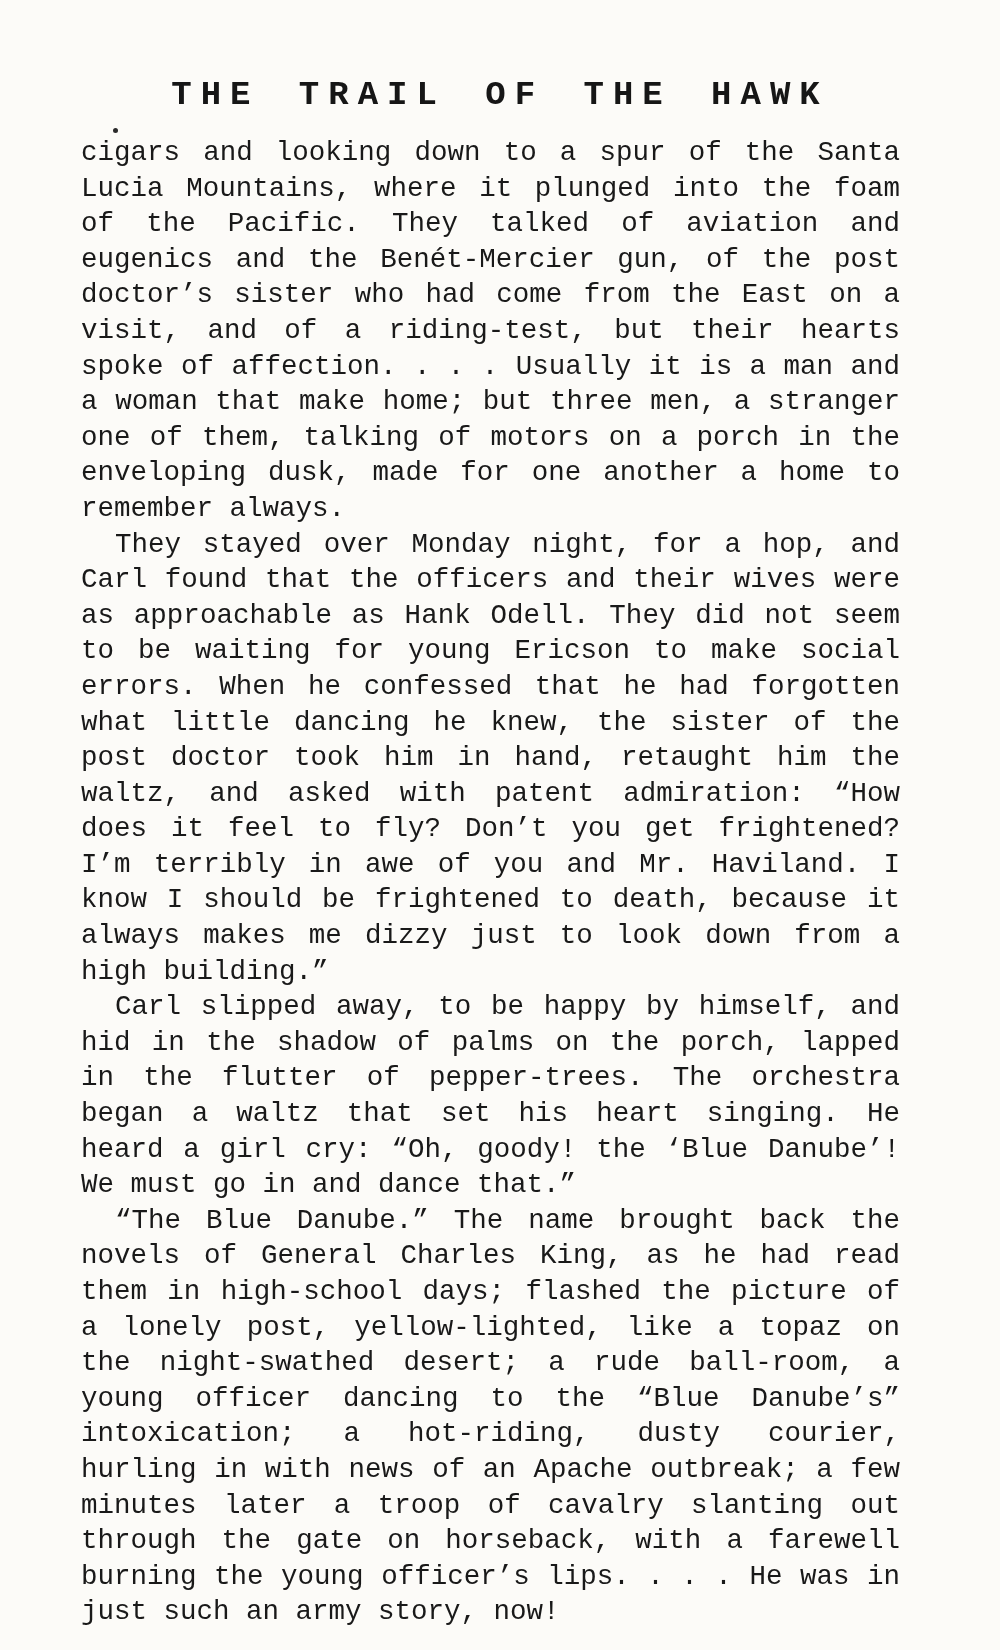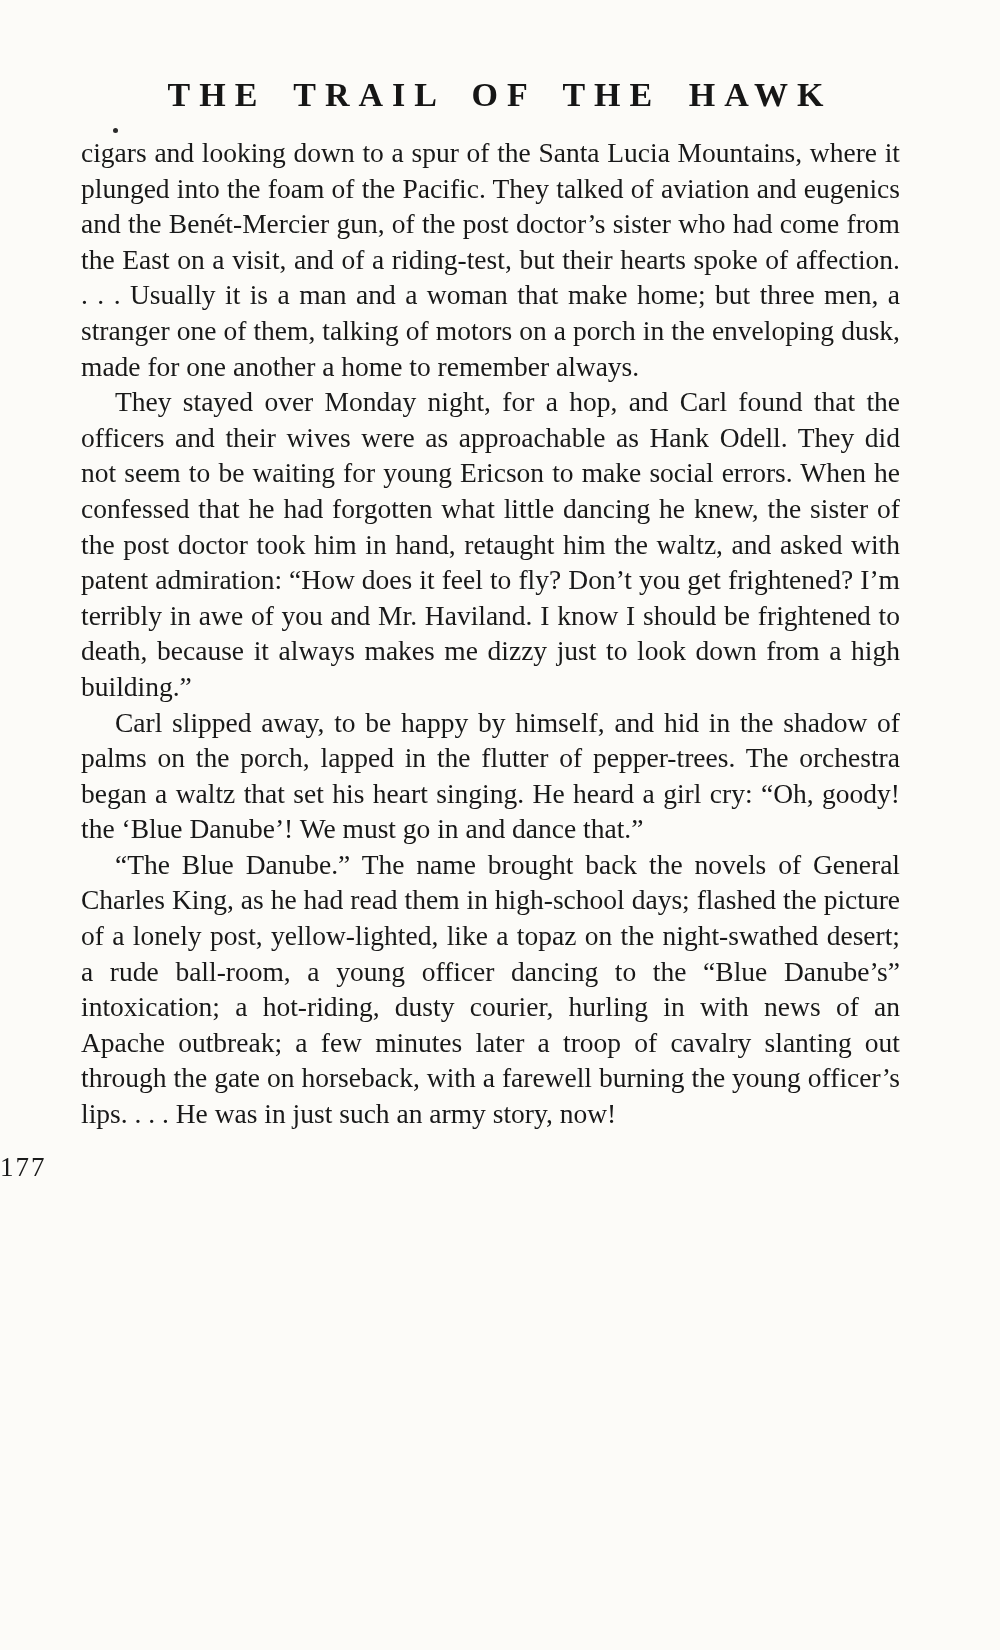--- a/index.html
+++ b/index.html
@@ -6,21 +6,21 @@
     margin: 0;
     padding: 0;
     background: #fdfdfb;
   }
   .page {
     position: relative;
     width: 1000px;
     height: 1650px;
     background: #fcfbf8;
     color: #1b1b1b;
-    font-family: Liberation Serif, serif;
+    font-family: Liberation Mono, monospace;
     overflow: hidden;
   }
   .running-head {
     margin: 0;
     padding-top: 76px;
     text-align: center;
     font-size: 34px;
     font-weight: bold;
     letter-spacing: 9px;
     word-spacing: 10px;

